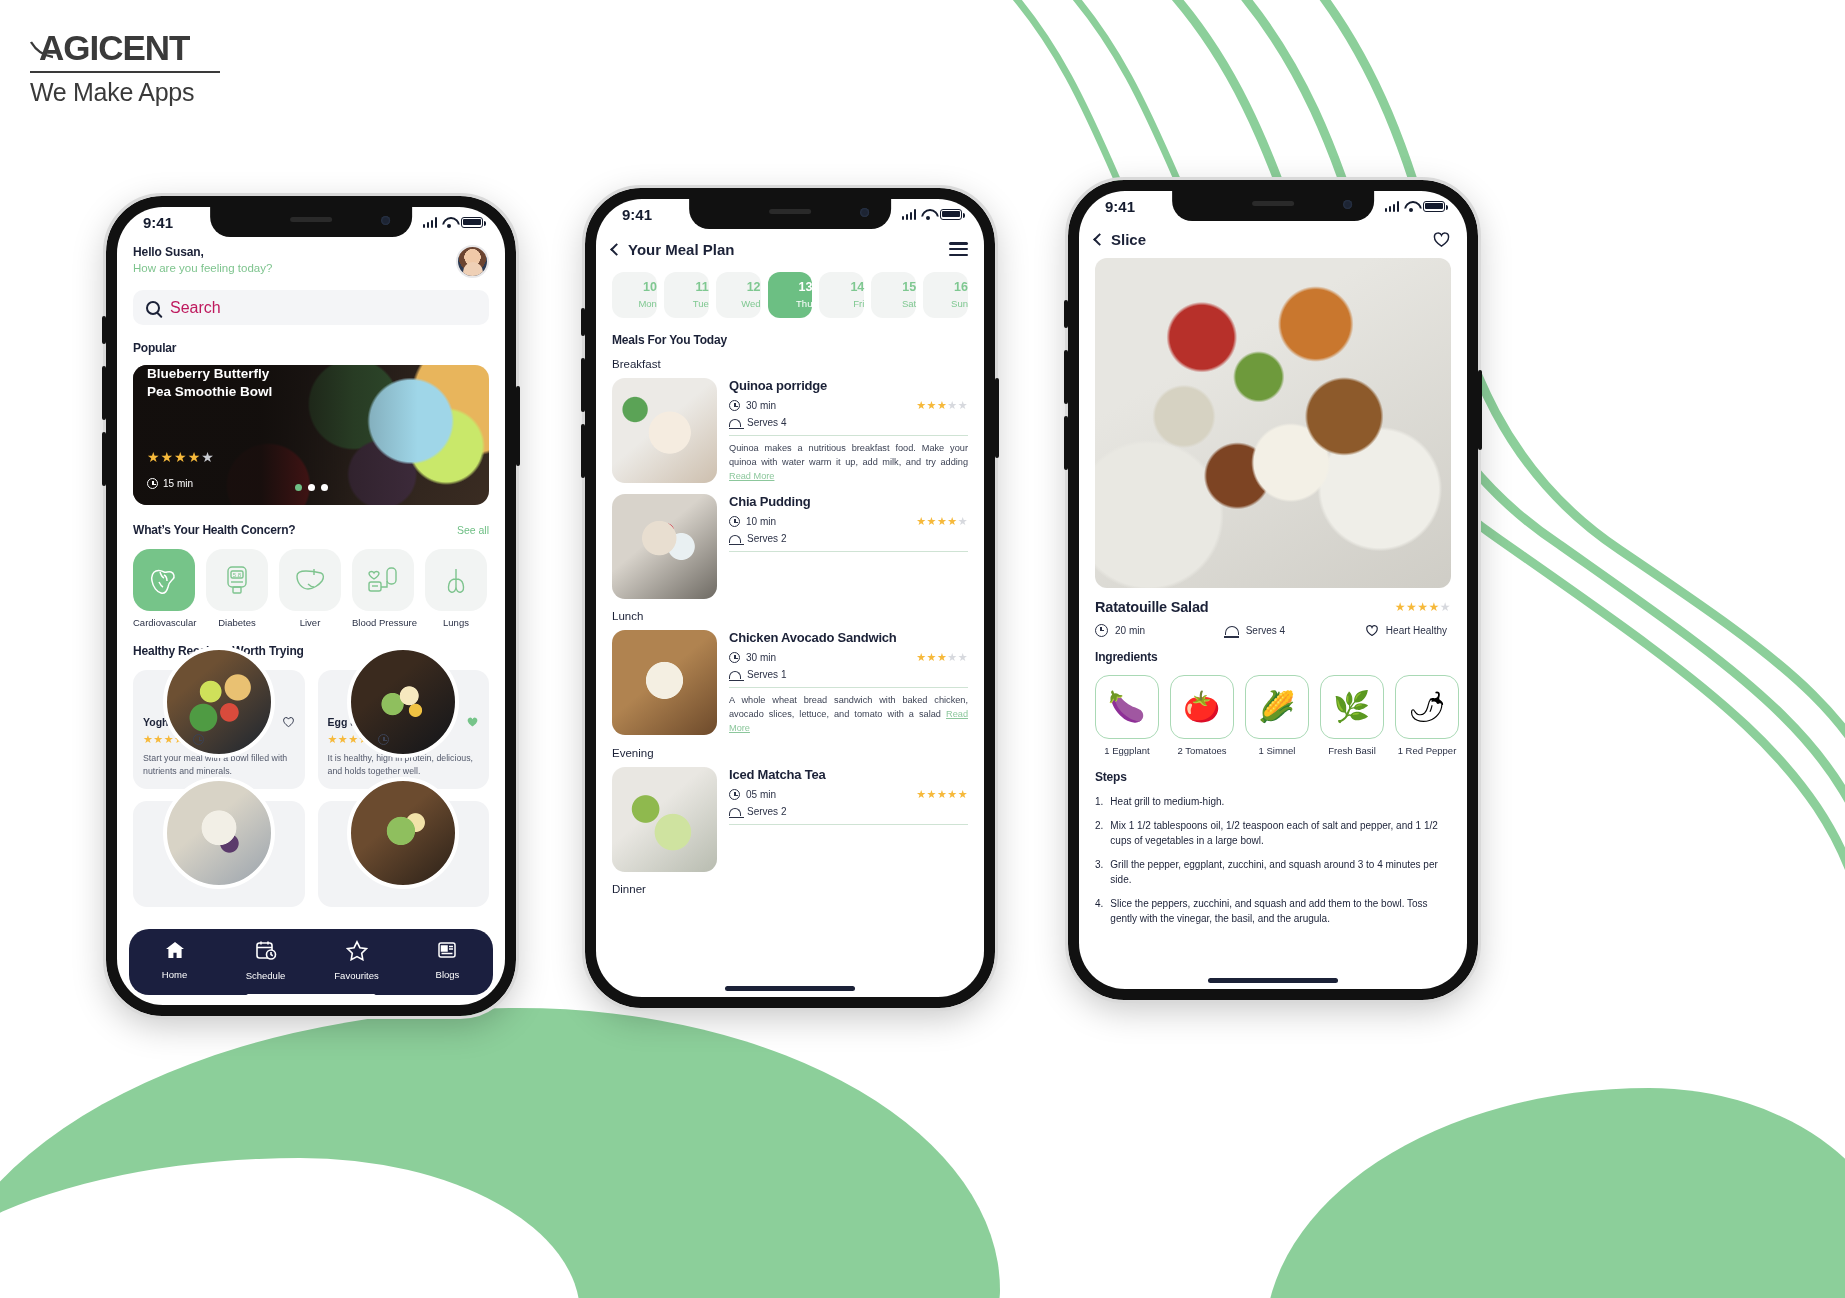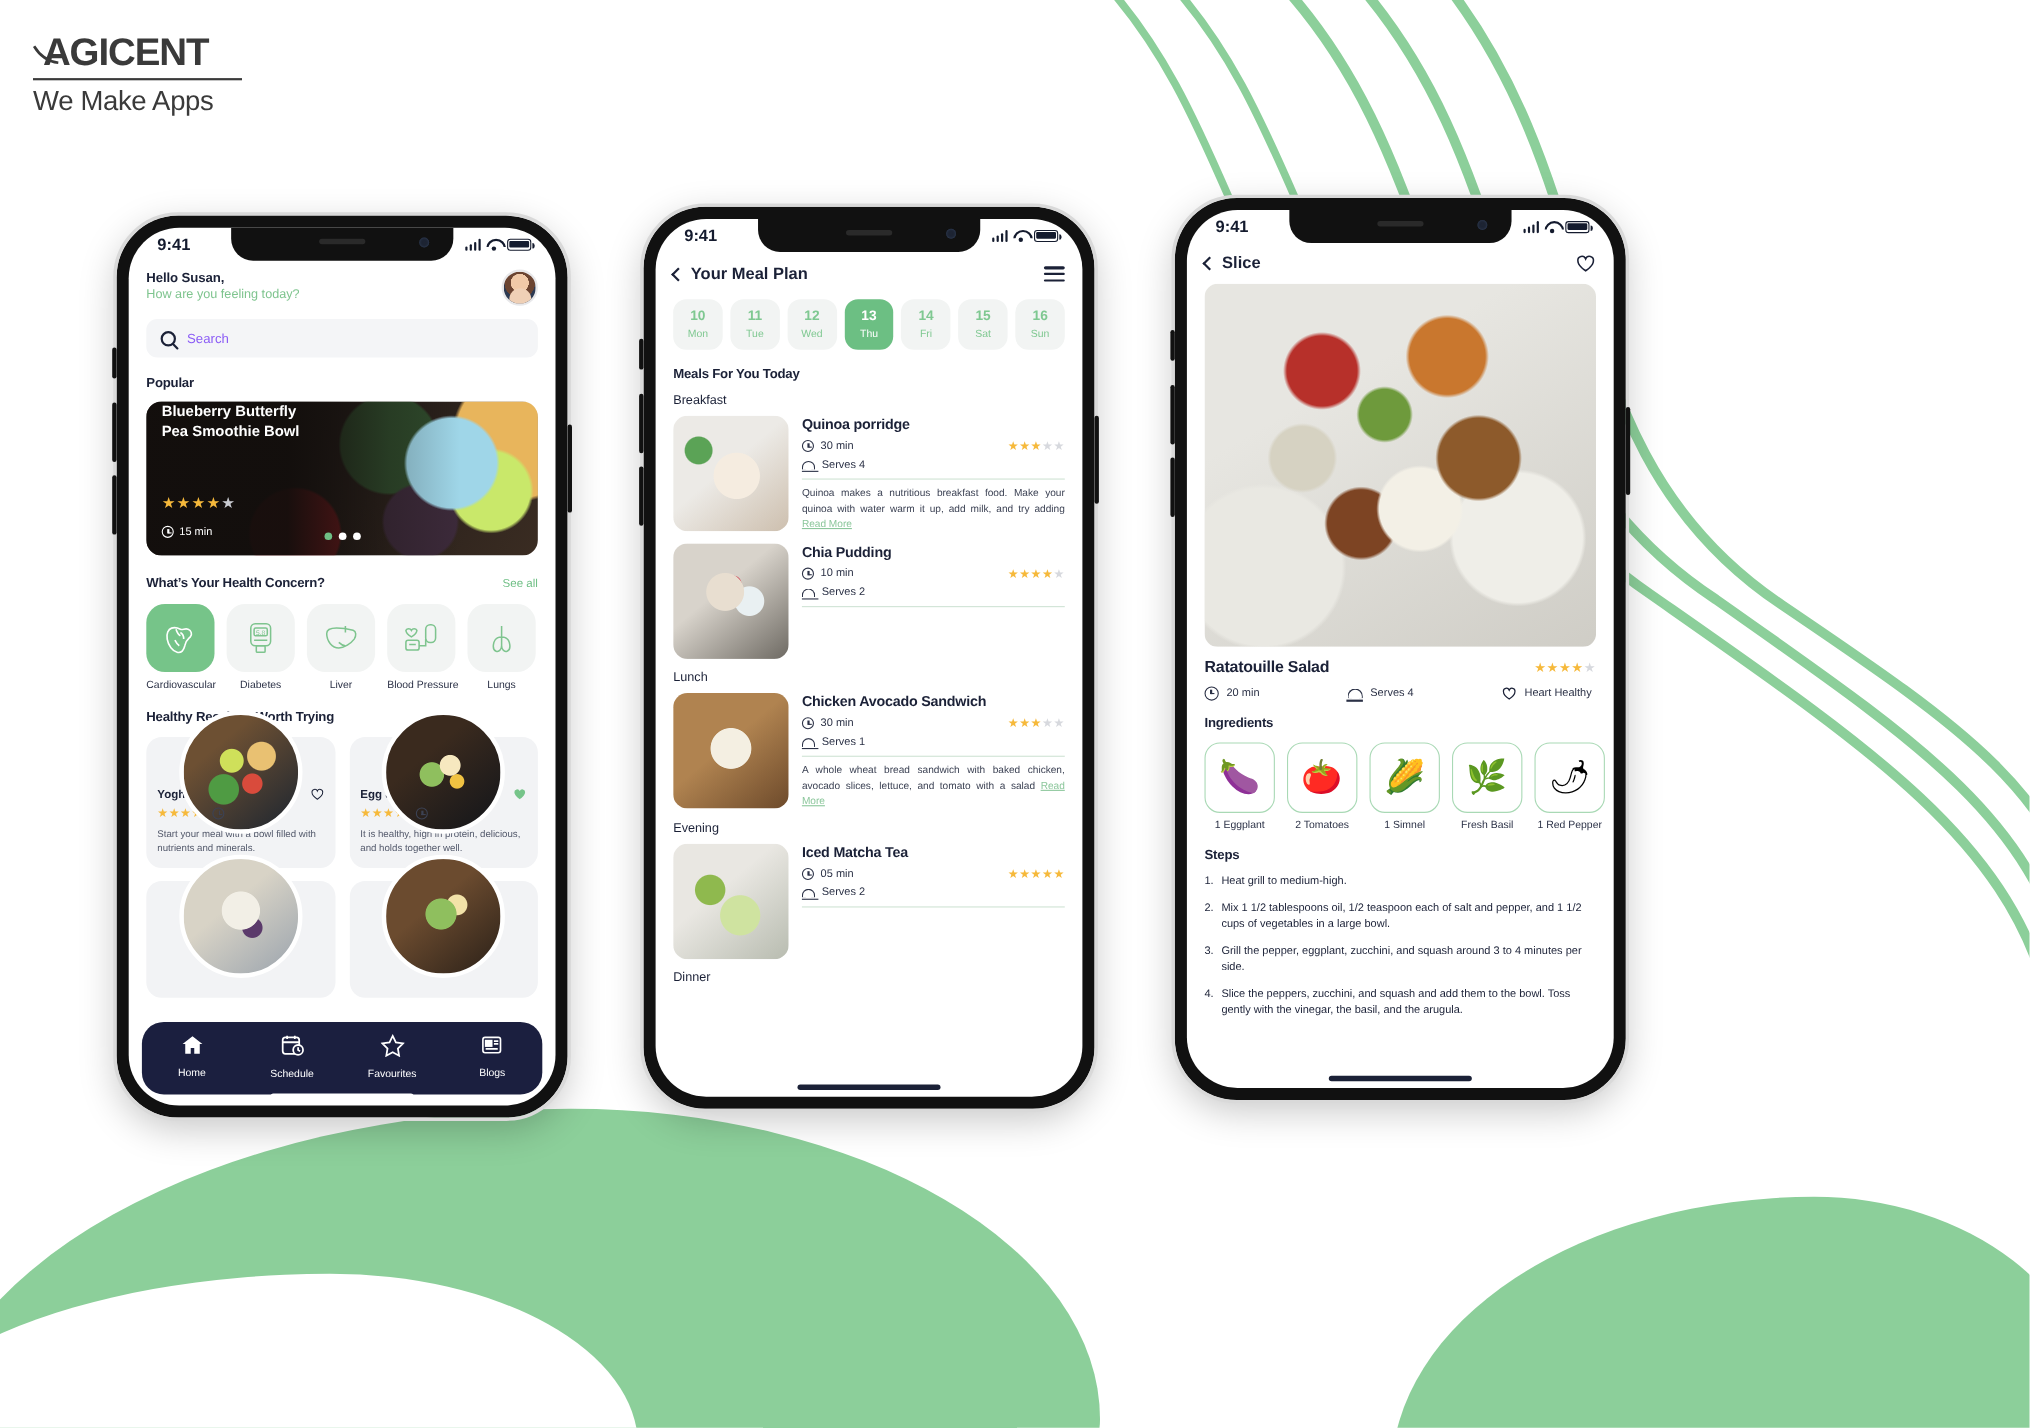--- a/index.html
+++ b/index.html
@@ -112,21 +112,21 @@
   .avatar:after{
     content:""; position:absolute; left:50%; top:52%; transform:translateX(-50%);
     width:20px;height:20px;border-radius:50% 50% 0 0; background:#efd0b6;
   }
   .searchbar{
     margin-top:12px; height:35px; background:#f4f5f7; border-radius:10px;
     display:flex; align-items:center; gap:10px; padding:0 13px;
   }
   .mag{ width:14px;height:14px;border:2px solid #1b2137;border-radius:50%; position:relative; flex:none;}
   .mag:after{content:"";position:absolute;right:-5px;bottom:-3px;width:7px;height:2px;background:#1b2137;transform:rotate(45deg);border-radius:1px;}
-  .ph{ font-size:12px; color:#8b5cf6; }
+  .ph{ font-size:16px; color:#be185d; }
 
   .sec-title{ font-size:12px; font-weight:bold; color:#1b2137; margin:16px 0 0; letter-spacing:-.2px;}
   .sec-head{ display:flex; align-items:baseline; justify-content:space-between; margin-top:18px;}
   .see-all{ font-size:10.5px; color:#6fbf85; }
 
   .hero{
     margin-top:10px; height:140px; border-radius:14px; overflow:hidden;
     position:relative;
     background:
       radial-gradient(circle at 78% 40%, #9fd6e8 0 14%, transparent 15%),
@@ -204,21 +204,21 @@
     width:130px;height:5px;border-radius:3px;background:#fff; z-index:35;
   }
 
   
   .navbar{ display:flex; align-items:center; justify-content:space-between; margin-top:10px;}
   .navleft{ display:flex; align-items:center; gap:7px; font-size:15px; font-weight:bold; color:#1b2137;}
   .chev{ width:9px;height:9px;border-left:2px solid #1b2137;border-bottom:2px solid #1b2137;transform:rotate(45deg);display:block;}
   .burger i{ display:block; width:19px;height:2.2px;background:#1b2137;border-radius:2px;margin:3.4px 0;}
 
   .days{ display:flex; gap:7px; margin-top:13px; }
-  .day{ flex:1; background:#f2f4f3; border-radius:12px; padding:8px 0 9px; text-align:center;}
+  .day{ flex:1; background:#f2f4f3; border-radius:12px; padding:8px 0 9px; text-align:right;}
   .day .dn{ font-size:12.5px; font-weight:bold; color:#7fc891;}
   .day .dd{ font-size:9.5px; color:#7fc891; margin-top:4px;}
   .day.on{ background:#6cbf83;}
   .day.on .dn,.day.on .dd{ color:#fff; }
 
   .meal-lbl{ font-size:11.5px; color:#1b2137; margin-top:11px; }
   .meal{ display:flex; gap:12px; margin-top:8px; }
   .mthumb{ width:105px;height:105px;border-radius:13px;flex:none; }
   .mthumb.m1{ background:
      radial-gradient(circle at 55% 52%, #f5ece0 0 26%, transparent 27%),

